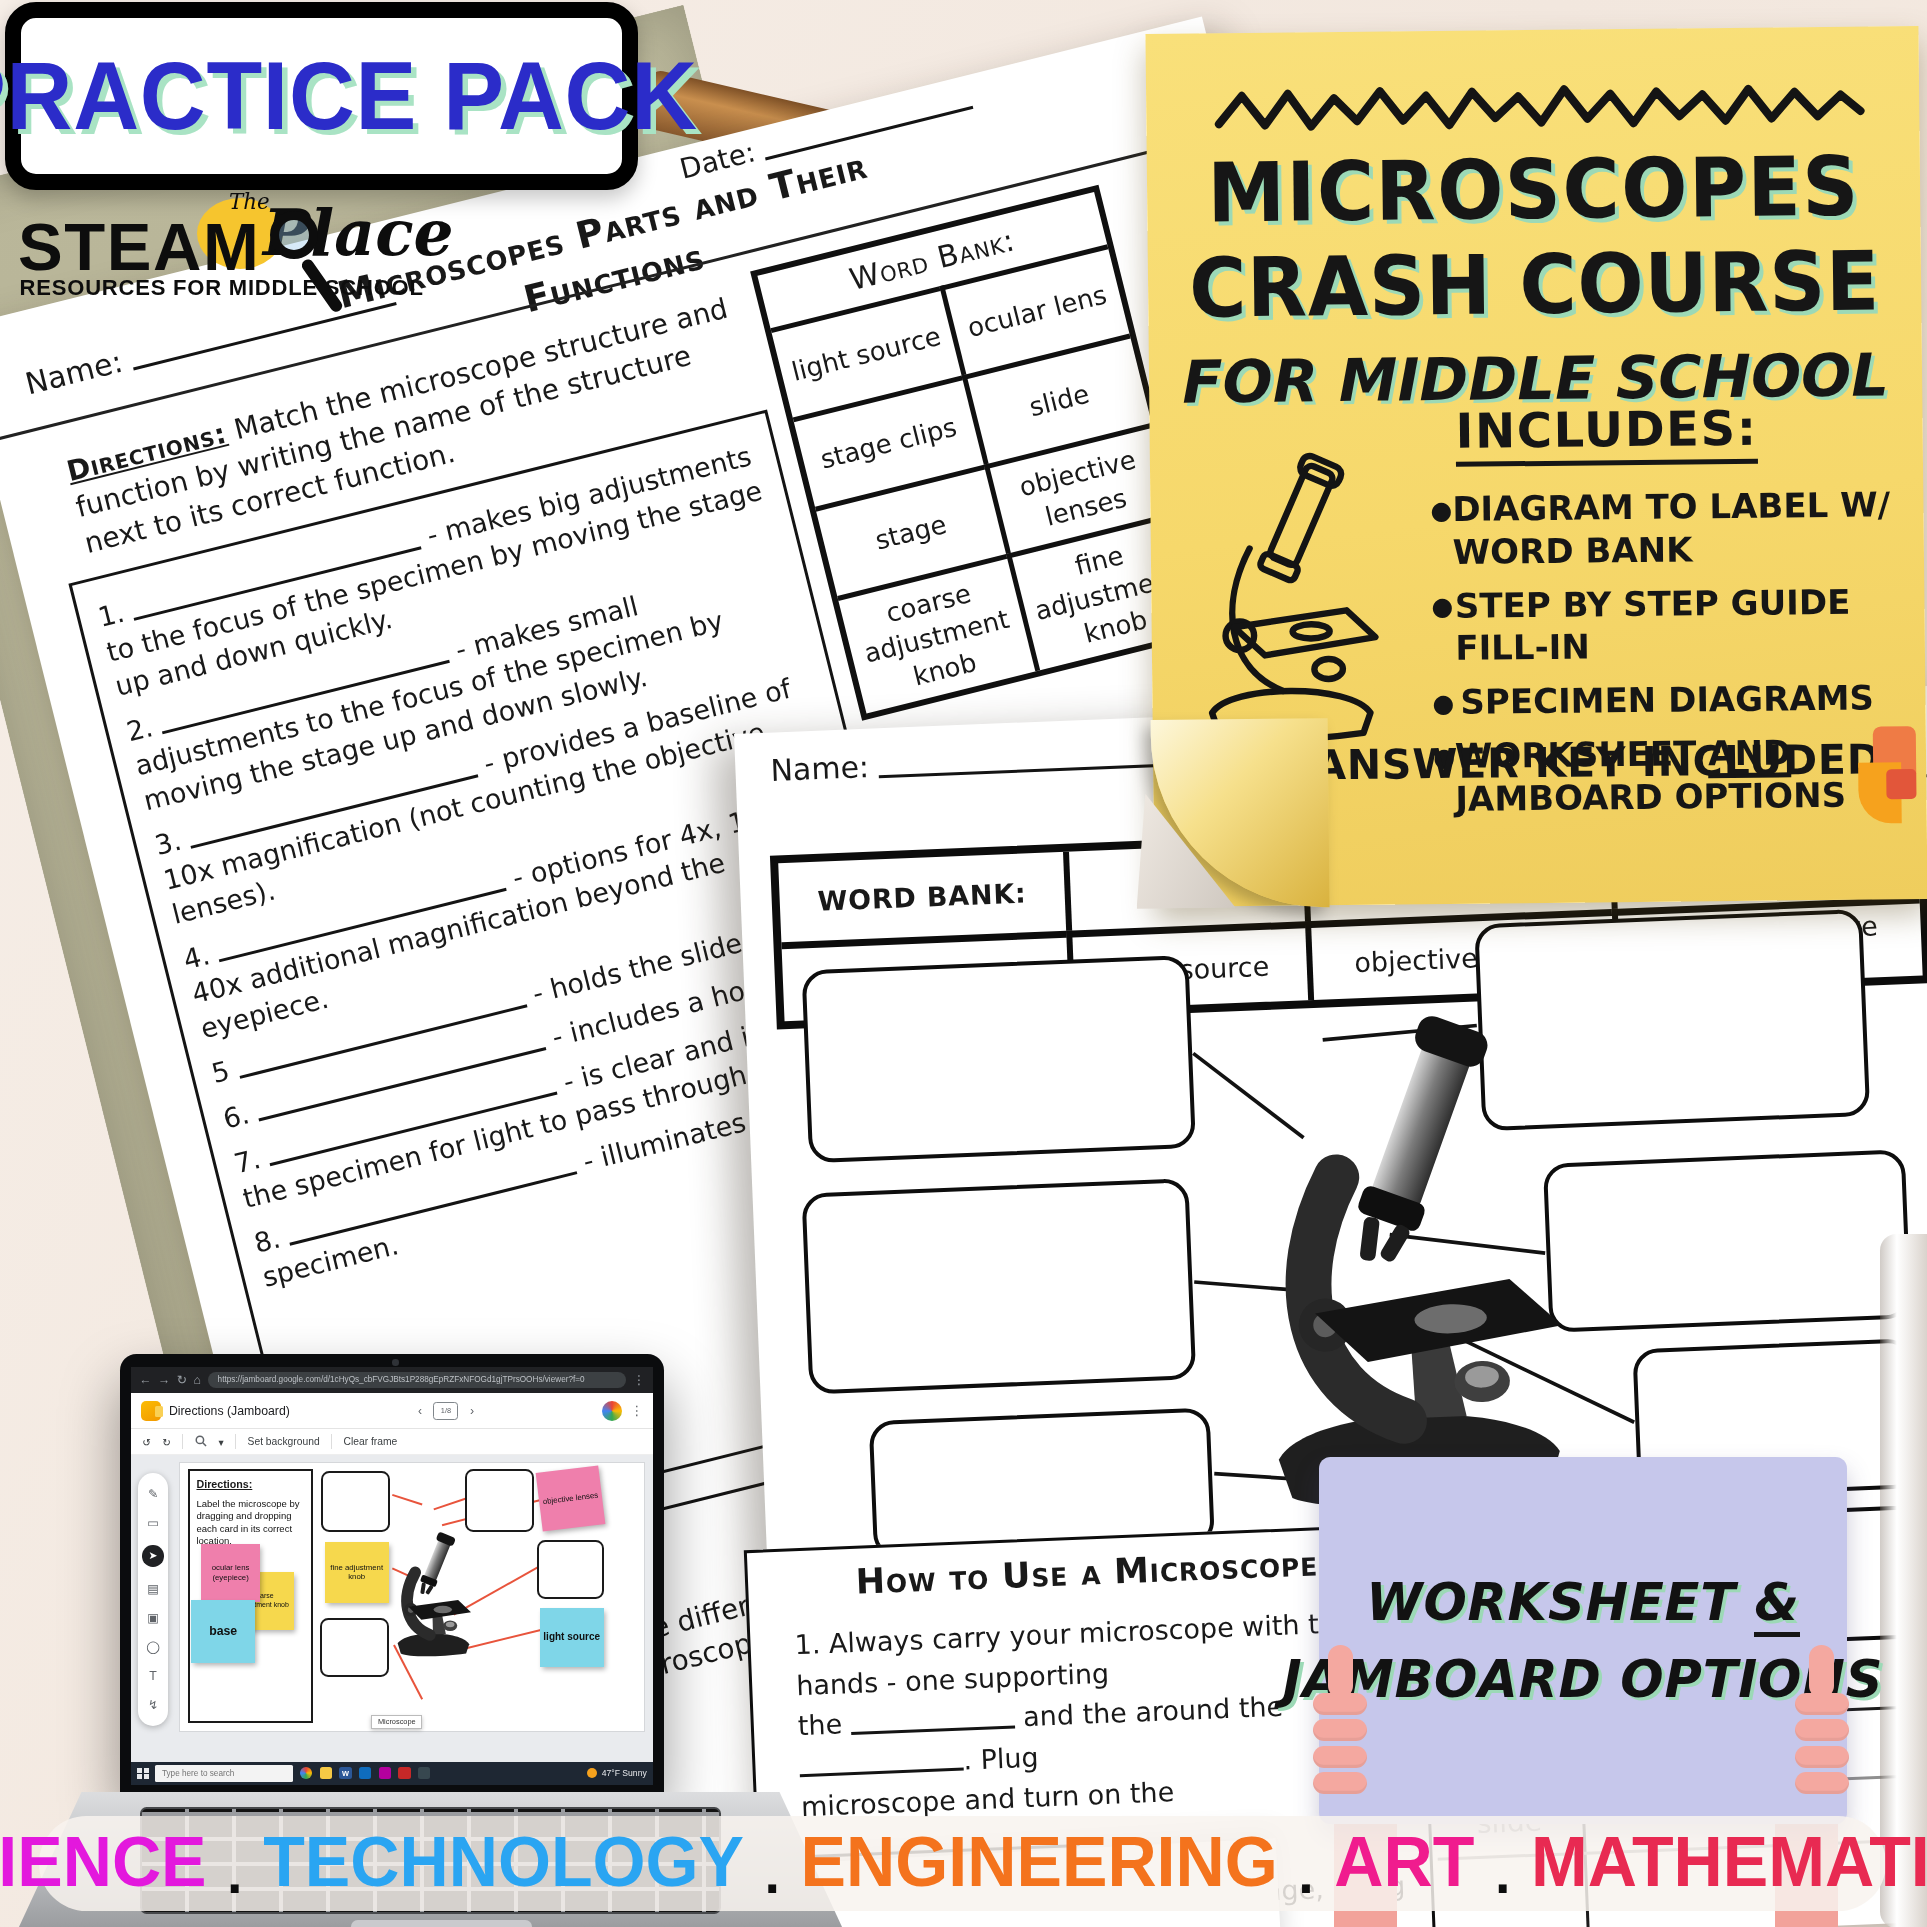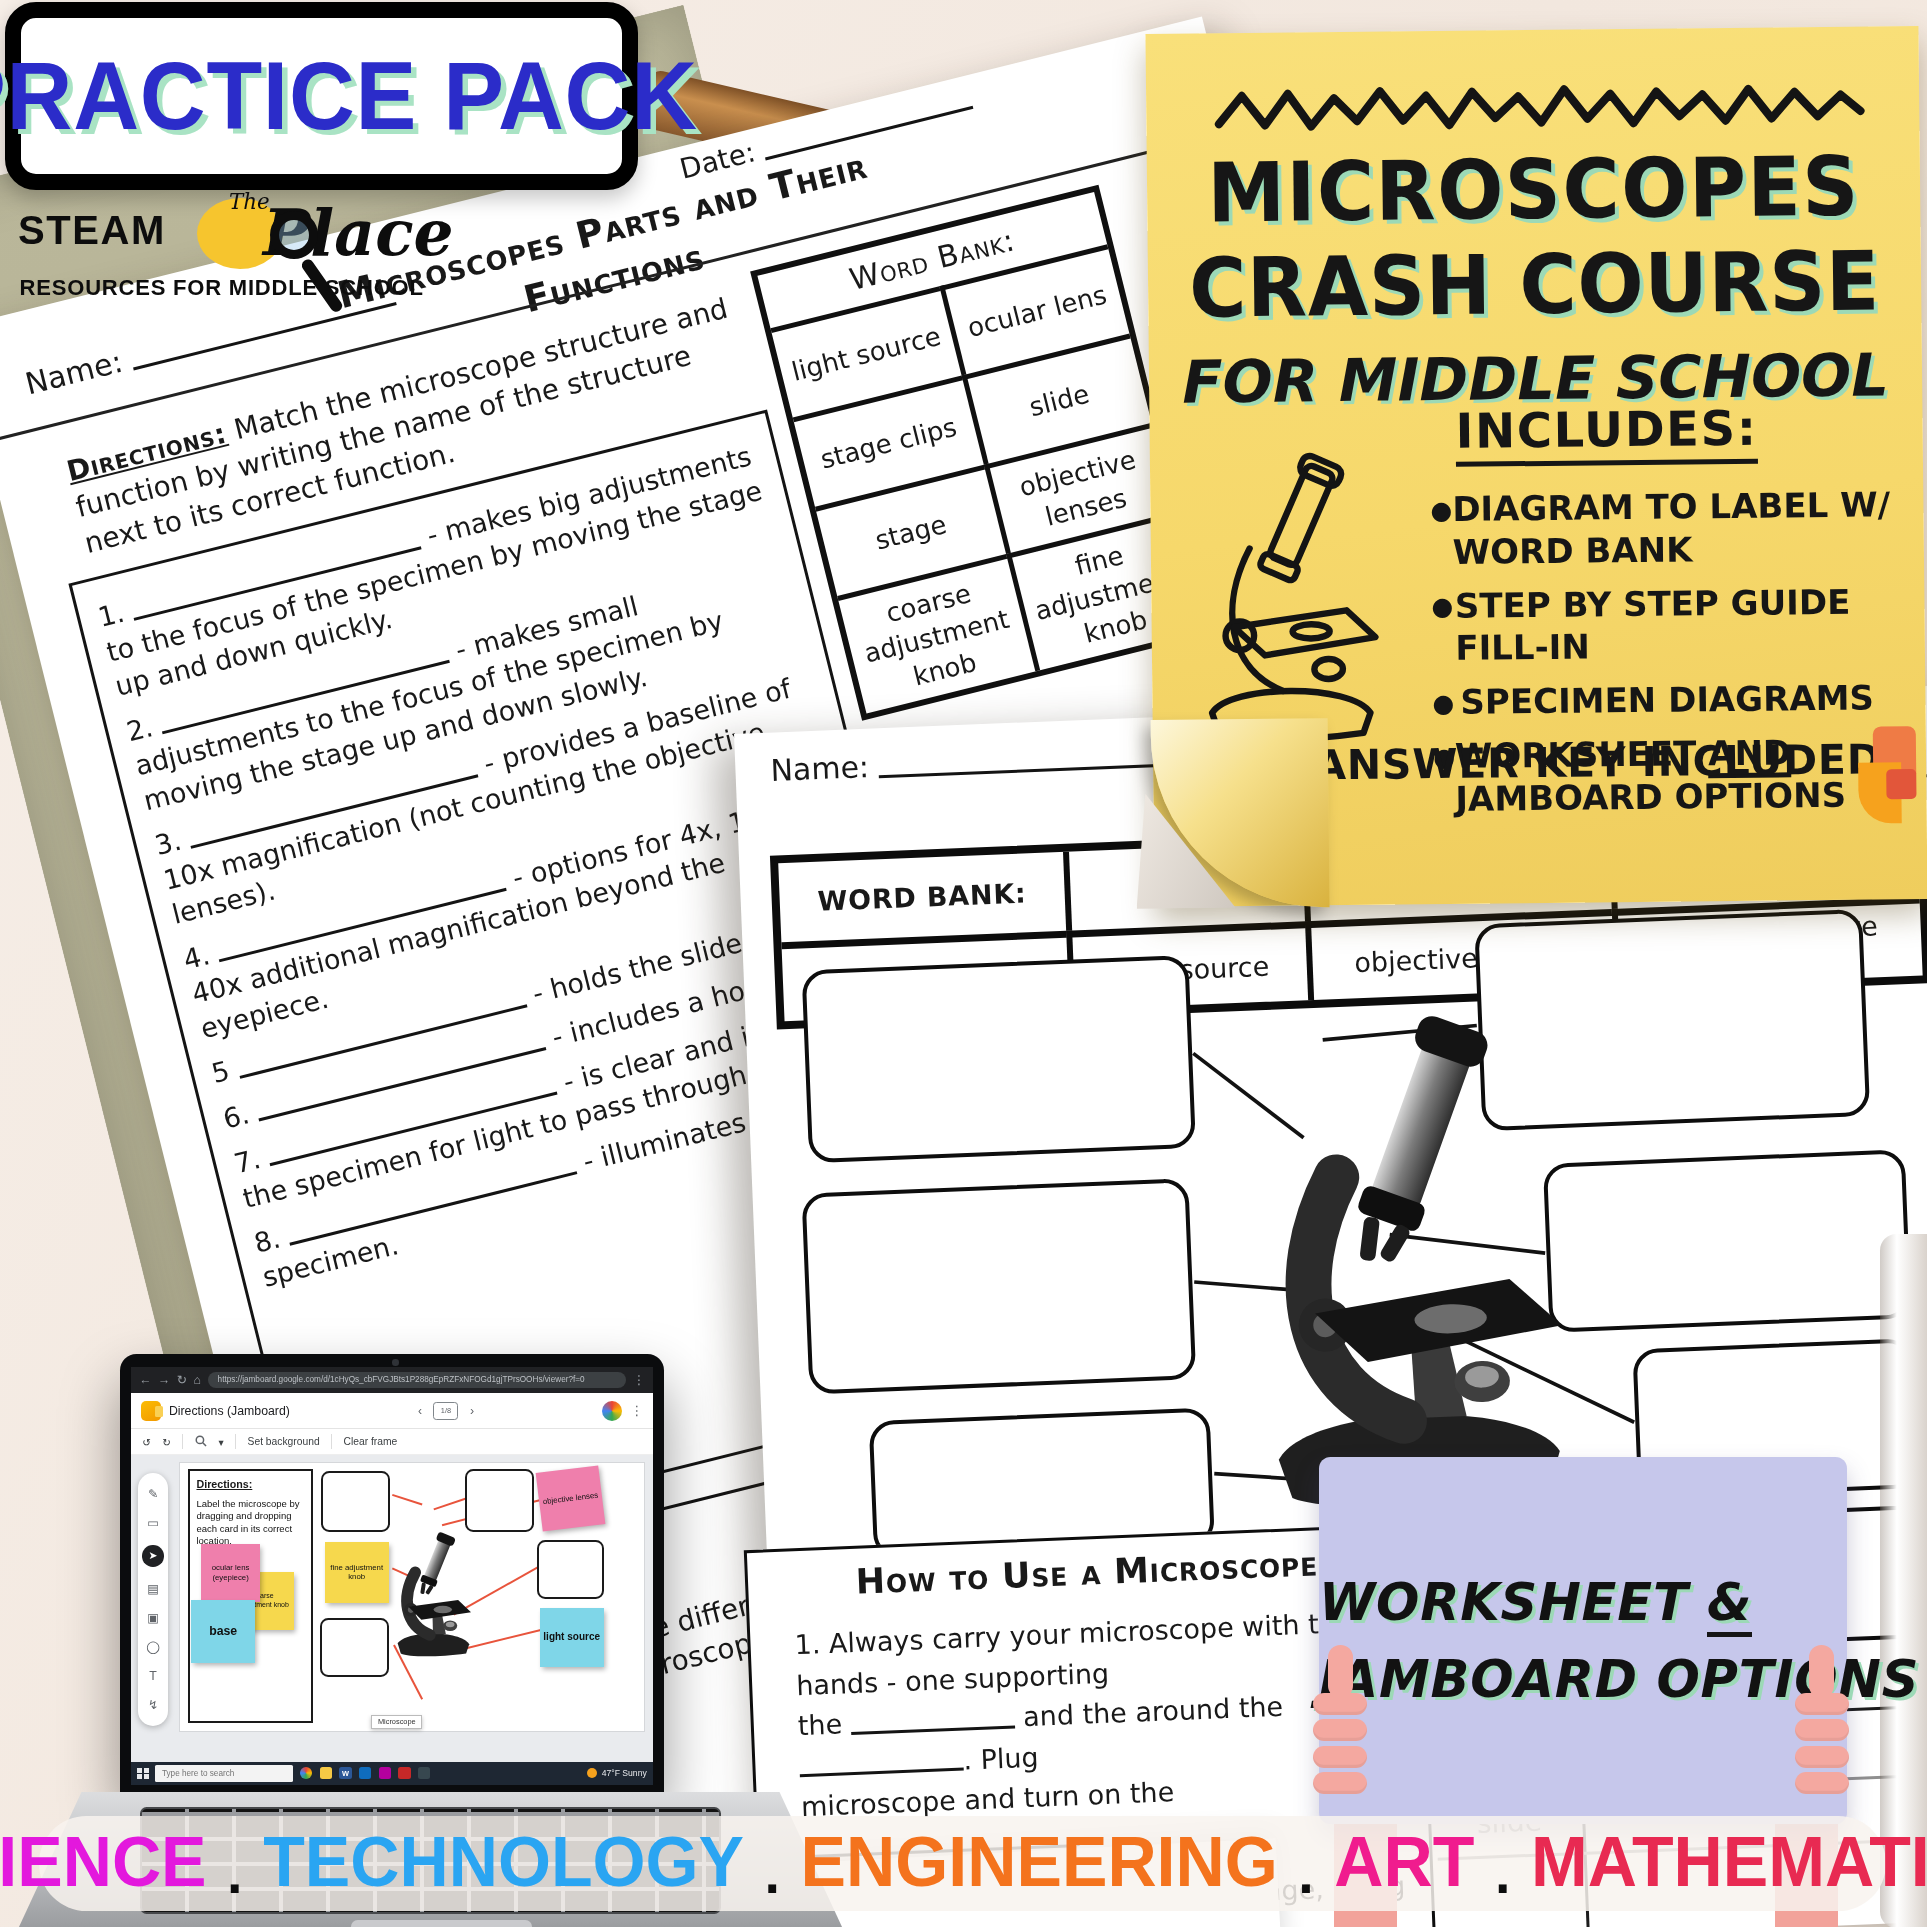--- a/index.html
+++ b/index.html
@@ -27,21 +27,21 @@
   .banner{position:absolute;left:5px;top:1.6px;width:633px;height:188px;background:#fff;
     border:16.4px solid #000;border-radius:31px;display:flex;align-items:center;justify-content:center;z-index:50;
     box-shadow:0 8.2px 20px rgba(0,0,0,.22)}
   .banner-text{font-family:"Liberation Sans",sans-serif;font-weight:900;font-size:97px;letter-spacing:0.8px;
     color:#2b2cc9;transform:scaleX(.94);white-space:nowrap;text-shadow:5.8px 5px 0 #a9e3c4}
 
   
   .logo{position:absolute;left:18px;top:196px;width:526px;height:115px;z-index:50}
   .logo-blob{position:absolute;left:179px;top:1.6px;width:86px;height:71px;background:#f6c52e;border-radius:50%}
   .logo-steam{position:absolute;left:0;top:11.5px;font-family:"Liberation Sans",sans-serif;font-weight:900;
-    font-size:40px;letter-spacing:1.6px;color:#0d0d0d}
+    font-size:67px;letter-spacing:1.6px;color:#0d0d0d}
   .logo-queen{position:absolute;left:245px;top:0;font-family:"DejaVu Serif",serif;font-style:italic;
     font-weight:700;font-size:63px;color:#0d0d0d}
   .logo-the{position:absolute;left:211px;top:-6.6px;font-family:"DejaVu Serif",serif;font-style:italic;
     font-size:21.4px;color:#0d0d0d}
   .mag-ring{position:absolute;left:252px;top:15px;width:48px;height:48px;border:9px solid #0d0d0d;border-radius:50%;
     background:rgba(140,195,235,.35)}
   .mag-handle{position:absolute;left:298px;top:59px;width:12.3px;height:61px;background:#0d0d0d;border-radius:5.8px;
     transform:rotate(-35deg)}
   .logo-tagline{position:absolute;left:1.6px;top:79px;font-family:"Liberation Sans",sans-serif;font-weight:700;
     font-size:22px;letter-spacing:0.8px;color:#0d0d0d}
@@ -134,21 +134,21 @@
   .scurl:before{content:"";position:absolute;left:-16.4px;bottom:0;width:99px;height:115px;
     background:linear-gradient(115deg,#efe9e2,#cfc8c0);clip-path:polygon(0 100%,100% 100%,10% 0)}
   .jamlogo{position:absolute;right:10px;bottom:76px;width:58px;height:97px}
   .jamlogo .o1{position:absolute;left:15px;top:0;width:43px;height:48px;background:#ef7b45;border-radius:8.2px 8.2px 0 0}
   .jamlogo .o2{position:absolute;left:0;top:36px;width:43px;height:61px;background:#f6a21d;border-radius:0 0 0 33px}
   .jamlogo .o3{position:absolute;left:28px;top:43px;width:30px;height:30px;background:#e2563a;border-radius:5px}
 
   
   .sign{position:absolute;left:1319px;top:1457px;width:528px;height:367px;background:#c6c7eb;
     border-radius:11.5px;z-index:25;box-shadow:0 13px 25px rgba(70,60,110,.28);
-    display:flex;flex-direction:column;justify-content:center;gap:18px}
+    display:flex;flex-direction:column;align-items:center;justify-content:center;gap:18px}
   .sign div{font-weight:700;font-size:51px;letter-spacing:0.8px;color:#121212;text-shadow:3.3px 3.3px 0 #9cd9b6;
     font-style:italic;white-space:nowrap}
   .hand{position:absolute;z-index:26;width:79px;height:132px}
   .hand .f{position:absolute;width:54px;height:22px;background:#f4a8a0;border-radius:11.5px;
     box-shadow:inset 0 -3.3px 0 rgba(0,0,0,.05)}
   .hand .t{position:absolute;width:25px;height:53px;background:#f4a8a0;border-radius:12.3px;top:-48px}
   .handL{left:1313px;top:1693px}
   .handL .f{left:0}
   .handR{left:1770px;top:1693px}
   .handR .f{right:0}

